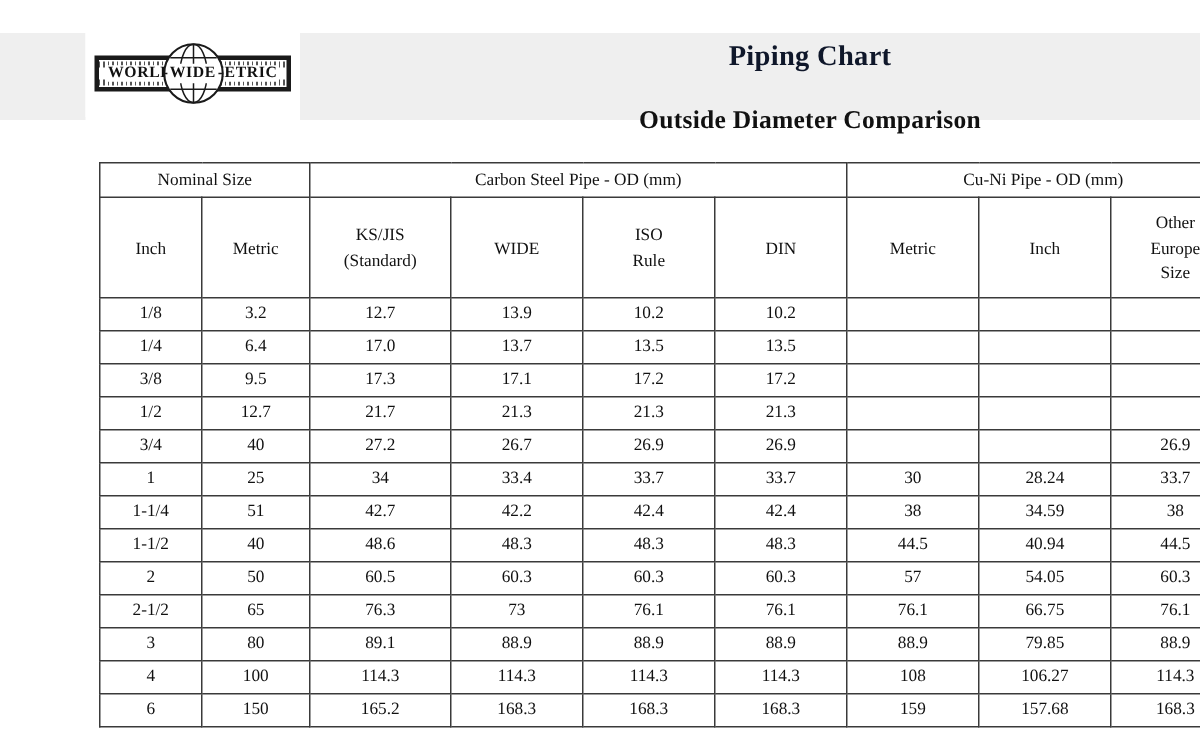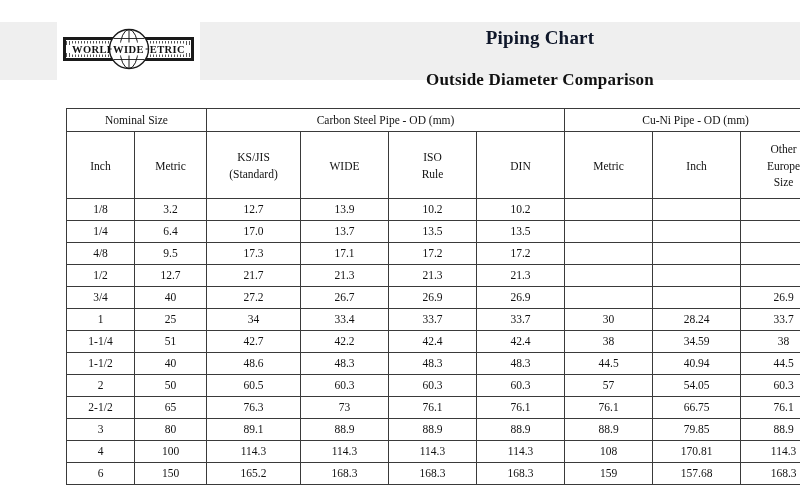--- a/index.html
+++ b/index.html
@@ -298,21 +298,21 @@
           <td>6.4</td>
           <td>17.0</td>
           <td>13.7</td>
           <td>13.5</td>
           <td>13.5</td>
           <td></td>
           <td></td>
           <td></td>
         </tr>
         <tr>
-          <td>4/8</td>
+          <td>3/8</td>
           <td>9.5</td>
           <td>17.3</td>
           <td>17.1</td>
           <td>17.2</td>
           <td>17.2</td>
           <td></td>
           <td></td>
           <td></td>
         </tr>
         <tr>
@@ -404,21 +404,21 @@
           <td>88.9</td>
         </tr>
         <tr>
           <td>4</td>
           <td>100</td>
           <td>114.3</td>
           <td>114.3</td>
           <td>114.3</td>
           <td>114.3</td>
           <td>108</td>
-          <td>170.81</td>
+          <td>106.27</td>
           <td>114.3</td>
         </tr>
         <tr>
           <td>6</td>
           <td>150</td>
           <td>165.2</td>
           <td>168.3</td>
           <td>168.3</td>
           <td>168.3</td>
           <td>159</td>

